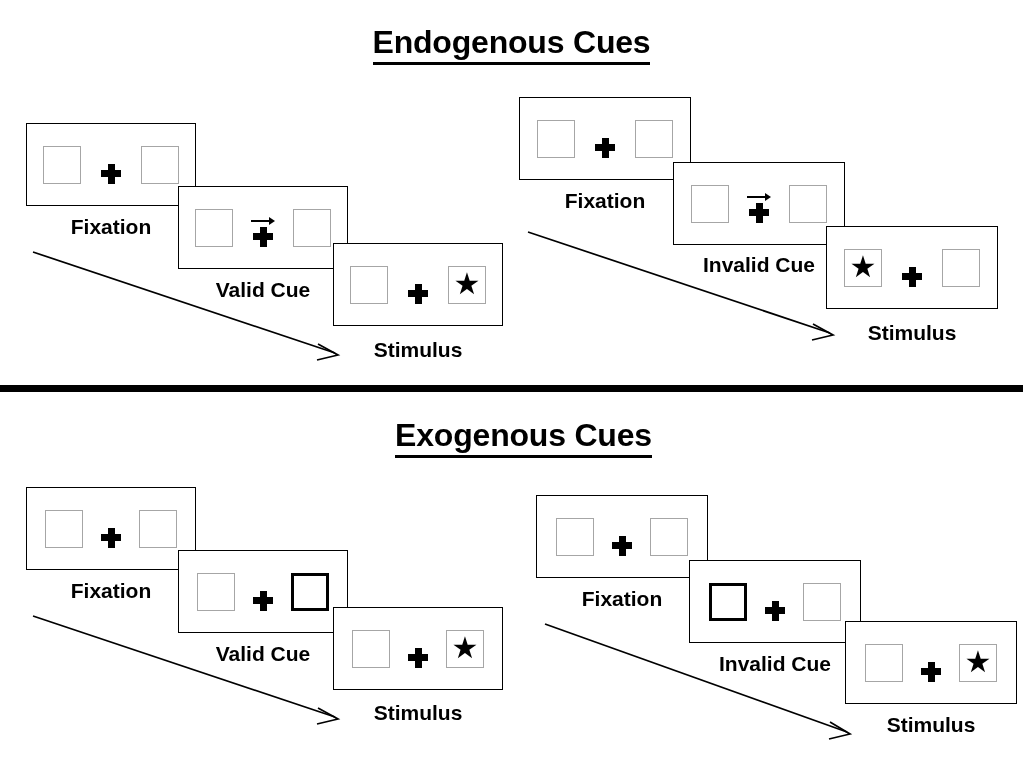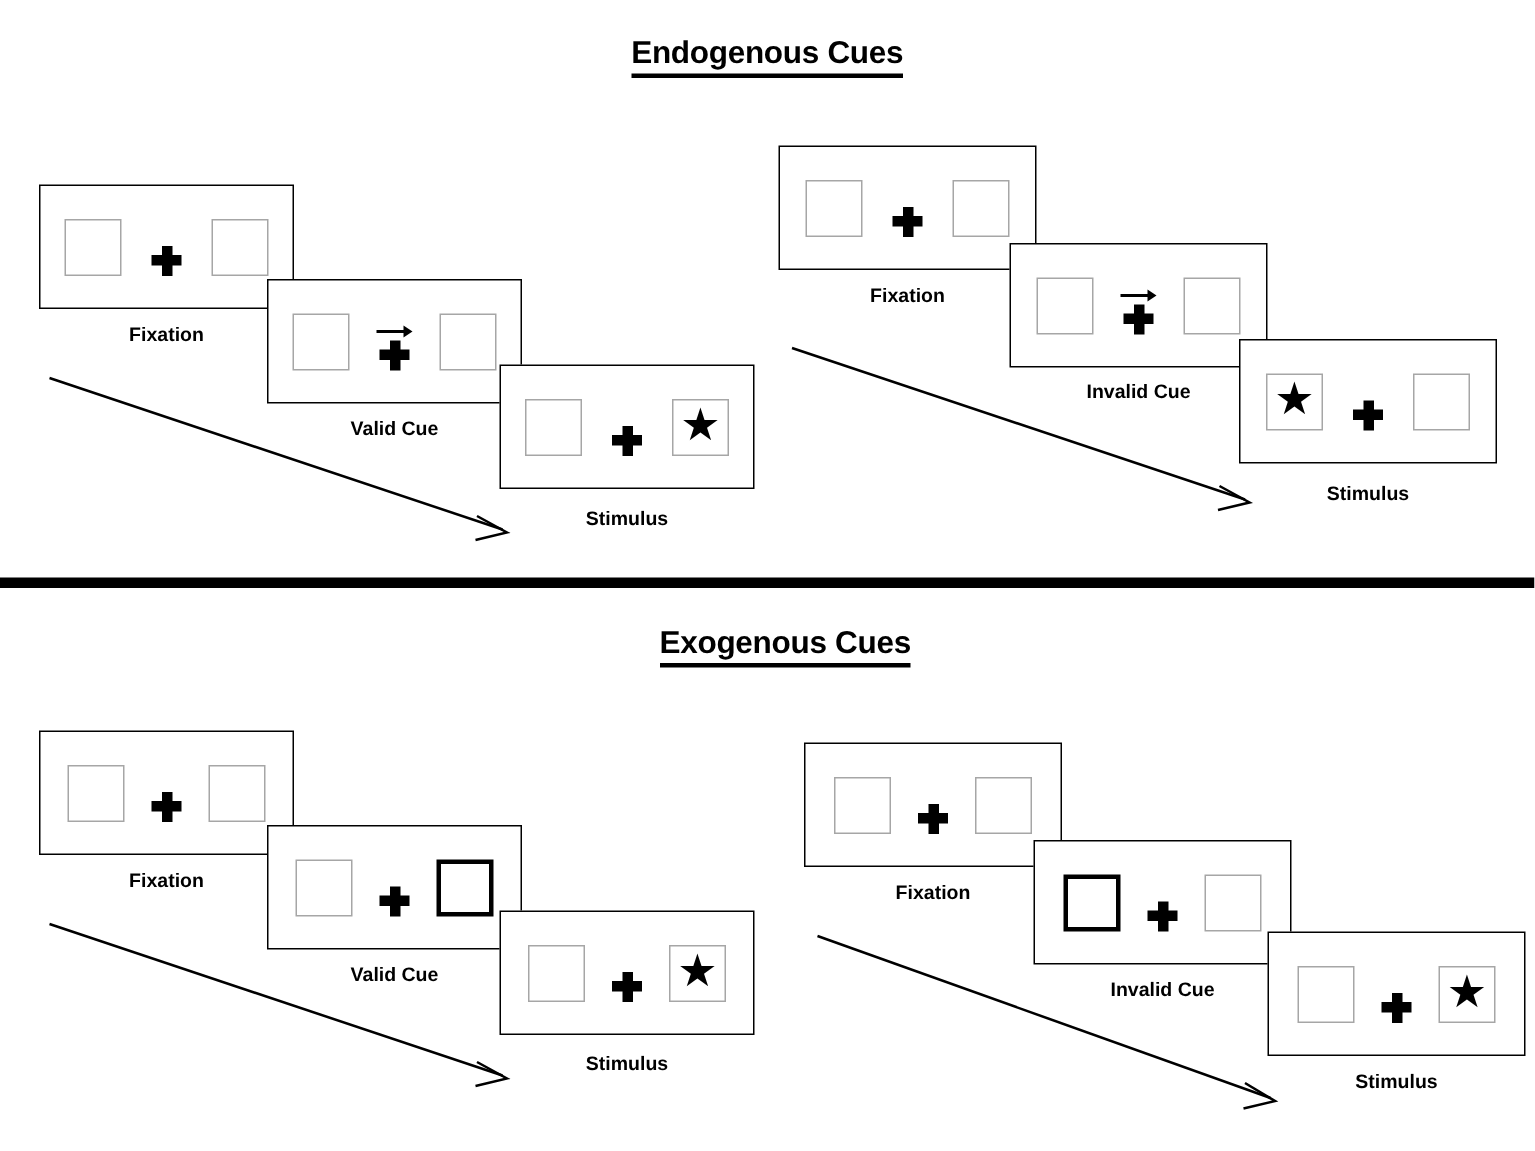--- a/index.html
+++ b/index.html
@@ -13,21 +13,21 @@
     position: relative;
     font-family: "Liberation Sans", sans-serif;
     overflow: hidden;
   }
 
   
   .section-title {
     position: absolute;
     width: 100%;
     text-align: center;
-    font-size: 21px;
+    font-size: 32px;
     font-weight: bold;
     color: #000;
     letter-spacing: -0.2px;
   }
   .section-title span.ttl {
     border-bottom: 3px solid #000;
     padding-bottom: 2px;
   }
 
   
@@ -135,21 +135,21 @@
     height: 0;
     border-top: 4px solid transparent;
     border-bottom: 4px solid transparent;
     border-left: 6px solid #000;
   }
   .cue-arrow.hidden { visibility: hidden; }
 
   
   .caption {
     position: absolute;
-    font-size: 13px;
+    font-size: 21px;
     font-weight: bold;
     color: #000;
     white-space: nowrap;
     text-align: center;
   }
 
   
   .time-arrow {
     position: absolute;
     overflow: visible;

